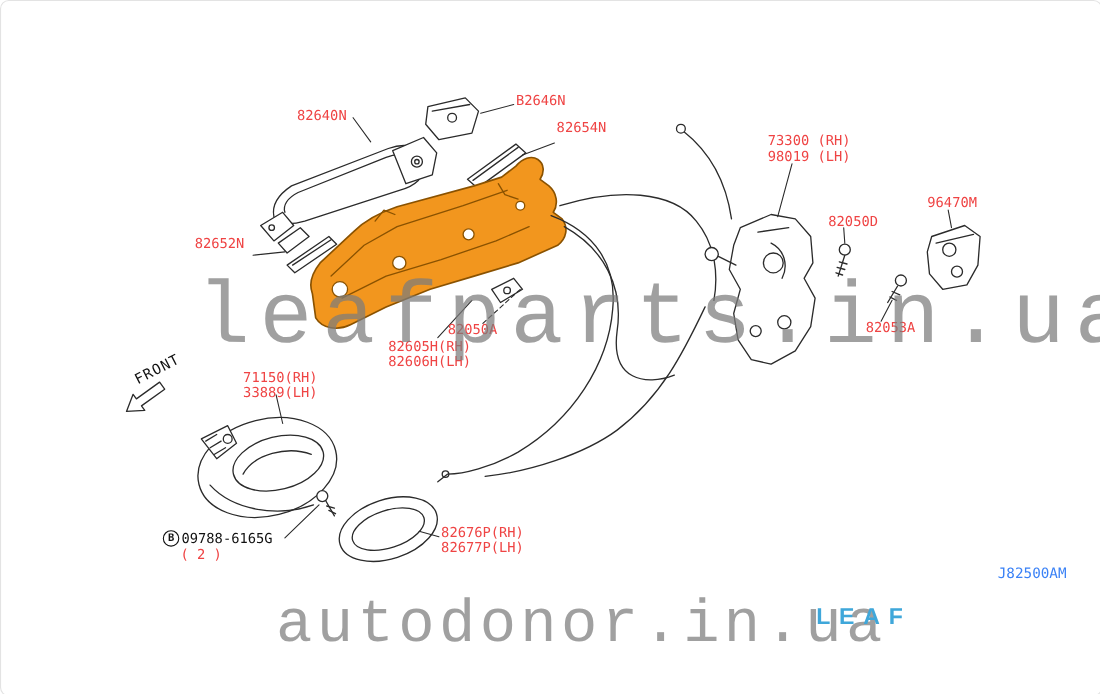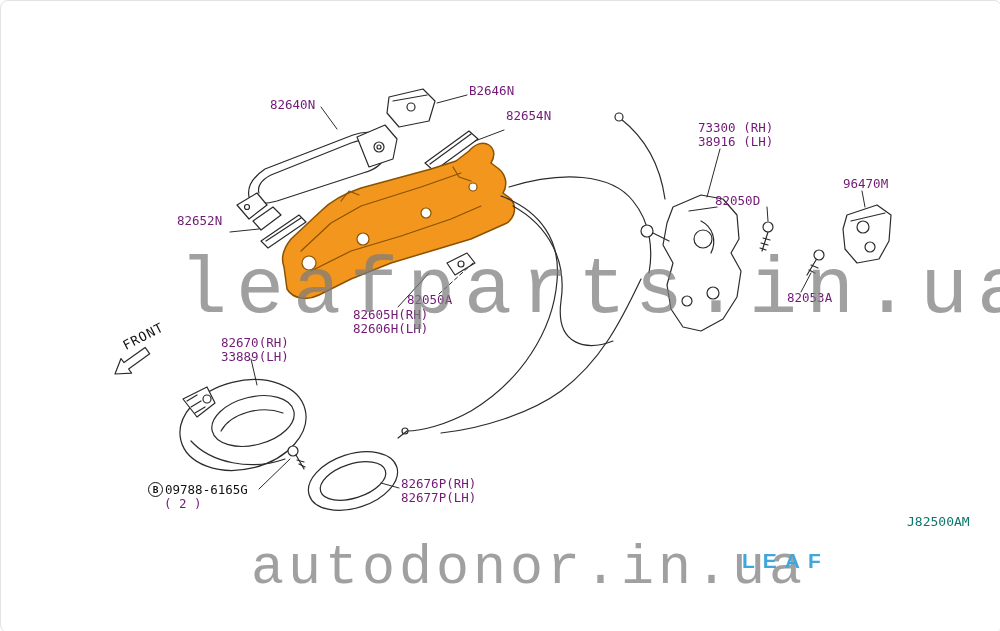--- a/index.html
+++ b/index.html
@@ -6,21 +6,21 @@
   #stage {
     position:relative; width:1000px; height:631px; background:#ffffff;
     overflow:hidden; border:1px solid #e3e3e3; border-radius:8px;
     font-family:"Liberation Sans", sans-serif;
   }
   svg { display:block; }
   #art { position:absolute; left:0; top:0; }
 
   .lbl {
     position:absolute; font:12.5px/1.12 "DejaVu Sans Mono", monospace;
-    color:#701a75; white-space:nowrap; letter-spacing:0px;
+    color:#ef4444; white-space:nowrap; letter-spacing:0px;
   }
   .lbl div { line-height:14px; }
 
   .screw-row { position:absolute; display:flex; align-items:center; gap:2px;
     font:12.5px/1.1 "DejaVu Sans Mono", monospace; color:#111; }
   .circle-b {
     display:inline-flex; align-items:center; justify-content:center;
     width:13px; height:13px; border:1.3px solid #111; border-radius:50%;
     font:bold 9.5px/1 "DejaVu Sans Mono", monospace;
   }
@@ -30,21 +30,21 @@
     font:13px "DejaVu Sans Mono", monospace; color:#111;
     transform:rotate(-27deg); transform-origin:left bottom; letter-spacing:1px;
   }
 
   .wm { position:absolute; color:rgba(123,123,123,0.72); pointer-events:none;
         font-family:Liberation Mono, monospace; line-height:1; }
   .wm-main { left:178px; top:250px; font-size:80px; letter-spacing:9px; }
   .wm-secondary { left:250px; top:520px; font-size:55px; letter-spacing:4px;margin-top:20px; }
 
   .diagram-code { position:absolute; left:906px; top:513px;
-    font:13px "DejaVu Sans Mono", monospace; color:#0f766e; }
+    font:13px "DejaVu Sans Mono", monospace; color:#3b82f6; }
 
   .brand { position:absolute; pointer-events:none; }
   .brand-emblem { left:628px; top:550px; }
   .brand-leaf { left:741px; top:548px; font-size:21px; font-weight:bold;
     letter-spacing:8px; color:#3fa7da; }
   .brand-site { left:704px; top:570px; font-size:27px; font-weight:bold;
     color:#0a0a0a; letter-spacing:0.5px; }
 </style>
 </head>
 <body>
@@ -182,36 +182,36 @@
     </g>
   </svg>
 
   <div class="lbl" style="left:269px;top:97px">82640N</div>
   <div class="lbl" style="left:468px;top:83px">B2646N</div>
   <div class="lbl" style="left:505px;top:108px">82654N</div>
   <div class="lbl" style="left:176px;top:213px">82652N</div>
 
   <div class="lbl" style="left:697px;top:120px">
     <div>73300 (RH)</div>
-    <div>38916 (LH)</div>
-  </div>
-
-  <div class="lbl" style="left:714px;top:193px">82050D</div>
+    <div>98019 (LH)</div>
+  </div>
+
+  <div class="lbl" style="left:752px;top:193px">82050D</div>
   <div class="lbl" style="left:842px;top:176px">96470M</div>
   <div class="lbl" style="left:786px;top:290px">82053A</div>
 
   <div class="lbl" style="left:352px;top:307px">
     <div>82605H(RH)</div>
     <div>82606H(LH)</div>
   </div>
 
   <div class="lbl" style="left:406px;top:292px">82050A</div>
 
   <div class="lbl" style="left:220px;top:335px">
-    <div>82670(RH)</div>
+    <div>71150(RH)</div>
     <div>33889(LH)</div>
   </div>
 
   <div class="screw-row" style="left:147px;top:481px">
     <span class="circle-b">B</span>
     <span>09788-6165G</span>
   </div>
   <div class="lbl" style="left:163px;top:496px">( 2 )</div>
 
   <div class="lbl" style="left:400px;top:476px">

